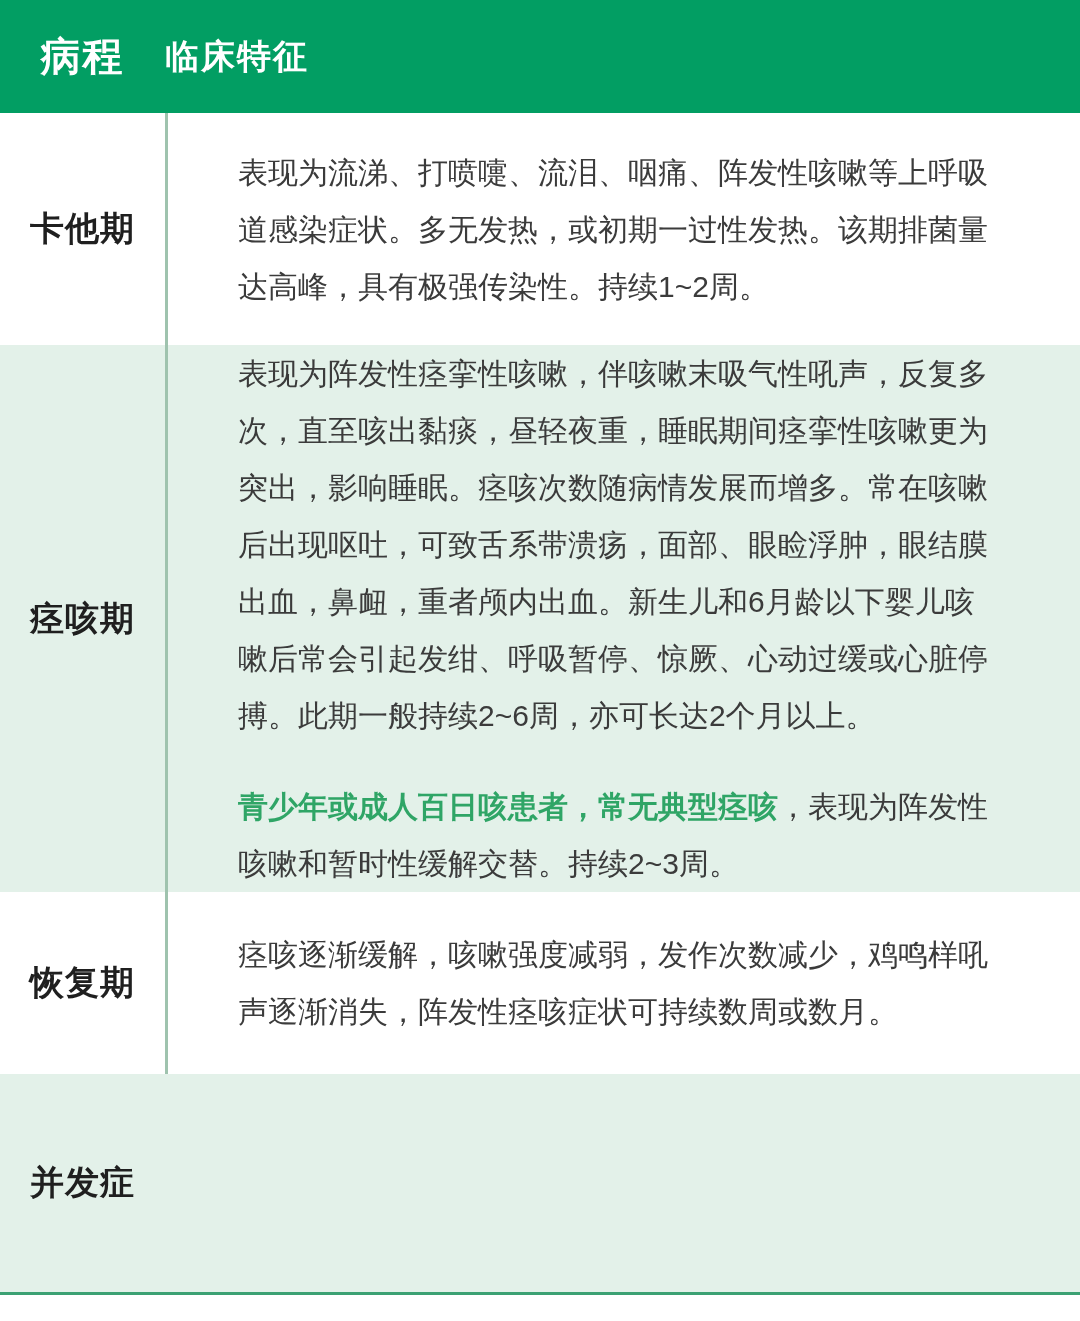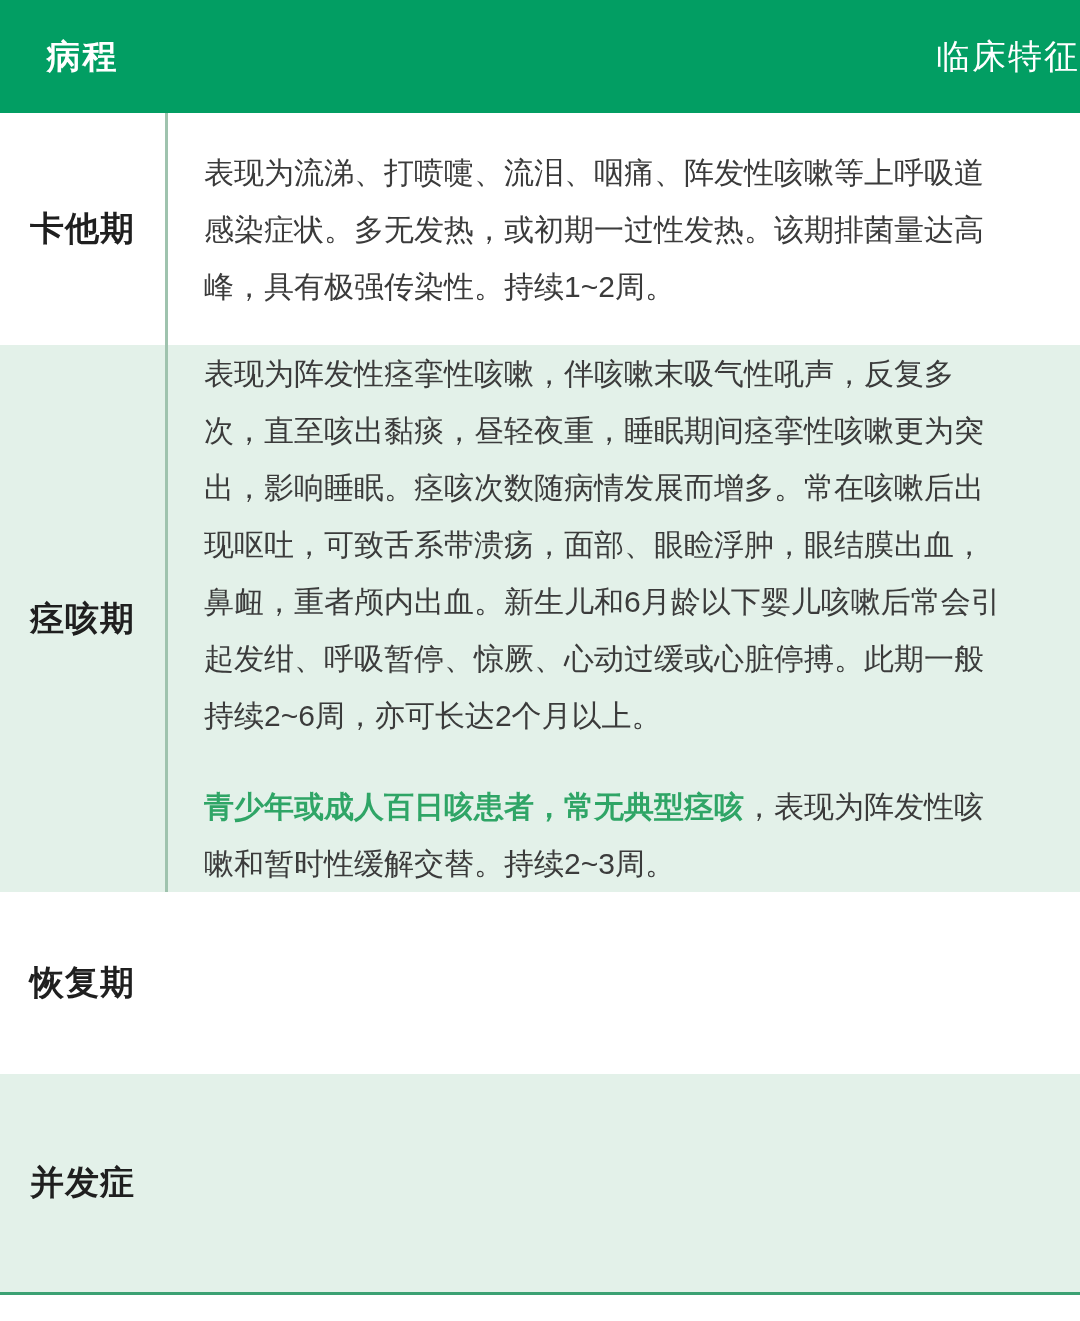--- a/index.html
+++ b/index.html
@@ -29,30 +29,30 @@
   .header-row {
     display: flex;
     height: 113px;
     background: var(--header-bg);
     align-items: center;
   }
   .header-stage {
     width: 165px;
     text-align: center;
     color: var(--header-text);
-    font-size: 34px;
+    font-size: 40px;
     font-weight: 700;
     letter-spacing: 2px;
   }
   .header-features {
     flex: 1;
-    text-align: right;
+    text-align: left;
     color: var(--header-text);
     font-size: 34px;
-    font-weight: 400;
+    font-weight: 700;
     letter-spacing: 2px;
   }
   .row {
     display: flex;
     align-items: stretch;
   }
   .row-white { background: var(--row-bg); }
   .row-green { background: var(--row-alt-bg); }
   .r1 { height: 232px; }
   .r2 { height: 547px; }
@@ -67,21 +67,21 @@
     font-size: 34px;
     font-weight: 700;
     letter-spacing: 1px;
   }
   .content-cell {
     flex: 1;
     border-left: 3px solid var(--divider);
     display: flex;
     flex-direction: column;
     justify-content: center;
-    padding: 6px 78px 6px 36px;
+    padding: 6px 78px 6px 70px;
     color: var(--body-text);
     font-size: 30px;
     font-weight: 400;
     line-height: 57px;
   }
   .content-cell p + p { margin-top: 34px; }
   .highlight {
     color: var(--highlight-text);
     font-weight: 700;
   }
@@ -111,20 +111,23 @@
   <div class="row row-green r2">
     <div class="stage-cell">痉咳期</div>
     <div class="content-cell">
       <p>表现为阵发性痉挛性咳嗽，伴咳嗽末吸气性吼声，反复多次，直至咳出黏痰，昼轻夜重，睡眠期间痉挛性咳嗽更为突出，影响睡眠。痉咳次数随病情发展而增多。常在咳嗽后出现呕吐，可致舌系带溃疡，面部、眼睑浮肿，眼结膜出血，鼻衄，重者颅内出血。新生儿和6月龄以下婴儿咳嗽后常会引起发绀、呼吸暂停、惊厥、心动过缓或心脏停搏。此期一般持续2~6周，亦可长达2个月以上。</p>
       <p><span class="highlight">青少年或成人百日咳患者，常无典型痉咳</span><span>，表现为阵发性咳嗽和暂时性缓解交替。持续2~3周。</span></p>
     </div>
   </div>
 
   <div class="row row-white r3">
     <div class="stage-cell">恢复期</div>
+    <div class="content-cell">
+      <p>痉咳逐渐缓解，咳嗽强度减弱，发作次数减少，鸡鸣样吼声逐渐消失，阵发性痉咳症状可持续数周或数月。</p>
+    </div>
   </div>
 
   <div class="row row-green r4">
     <div class="stage-cell">并发症</div>
   </div>
 
   <div class="bottom-rule"></div>
 
 </div>
 

